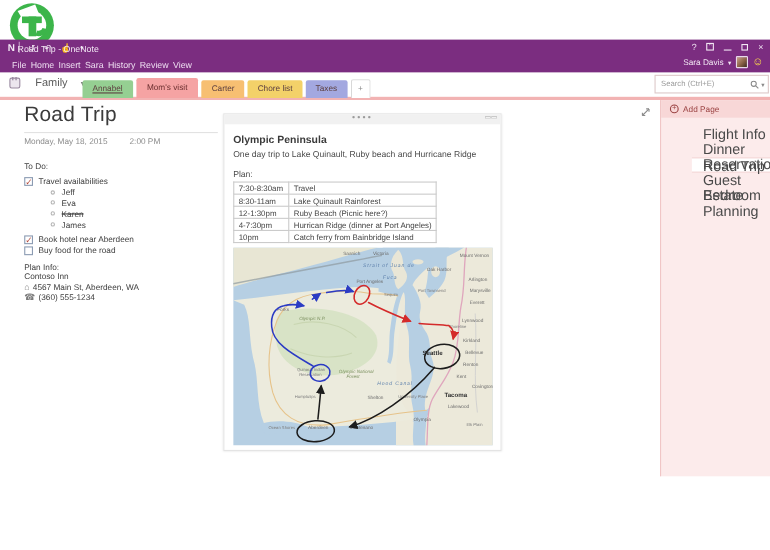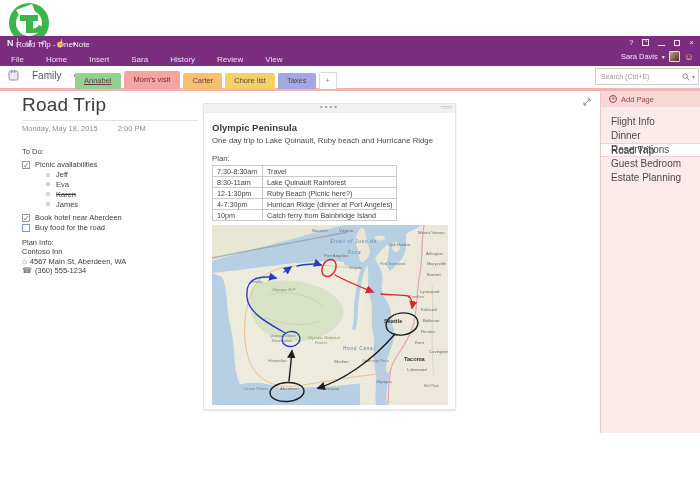--- a/index.html
+++ b/index.html
@@ -16,21 +16,21 @@
   .qat span { cursor:default; }
   .qat .appn { font-weight:bold; font-size:9px; border-right:1px solid rgba(255,255,255,.55); padding-right:3px; }
   .win-title { position:absolute; left:16px; right:0; top:4px; text-align:left; font-size:8px; color:#f2e7f3; }
   .win-controls { position:absolute; right:6px; top:2px; display:flex; gap:9px; color:#f2e7f3; font-size:8px; align-items:center; }
   .win-controls .minbar { display:inline-block; width:7px; height:7px; border-bottom:1px solid #f2e7f3; }
   .win-controls .restore { display:inline-block; width:6px; height:6px; border:1px solid #f2e7f3; }
   .win-controls .ribopt { display:inline-block; width:7px; height:7px; border:1px solid #f2e7f3; font-size:5px; line-height:5px; text-align:center; }
   .account { position:absolute; right:6px; top:15px; display:flex; gap:4px; align-items:center; color:#f2e7f3; font-size:7.5px; }
   .avatar { width:11px; height:11px; border-radius:1px; background:linear-gradient(135deg,#c9a28a 0%,#8a6248 55%,#3c2b20 100%); border:1px solid #e8d8ea; }
   .smiley { color:#f5d04c; font-size:10px; }
-  .menu-row { position:absolute; left:9px; bottom:1px; display:flex; gap:18px; font-size:8px; color:#eeddf0; }
+  .menu-row { position:absolute; left:9px; bottom:1px; display:flex; font-size:8px; color:#eeddf0; }
   .menu-row .menu-item { padding:1px 2px; cursor:default; }
 
   
   .tabsrow { position:absolute; left:0; top:66px; width:700px; height:25px; background:#fff; border-bottom:3px solid #f2b3b3; }
   .nbgroup { position:absolute; left:8px; top:4px; display:flex; align-items:center; gap:12px; color:#5a5a5a; font-size:10px; }
   .nbgroup .caret { font-size:7px; color:#7a7a7a; }
   .tabs { position:absolute; left:75px; top:5px; display:flex; gap:3px; align-items:flex-end; }
   .tab { font-size:7.5px; color:#5d4040; padding:3px 9px 4px; border-radius:2px 2px 0 0; cursor:default; white-space:nowrap; }
   .tab.active { padding:4px 10px 5px; color:#6b2f2f; }
   .tab.add { background:#fff; border:1px solid #d8d8d8; border-bottom:none; color:#8a8a8a; padding:3px 6px 4px; }
@@ -40,21 +40,21 @@
   .searchbox .caret { font-size:6px; color:#8a8a8a; margin-left:2px; }
 
   
   .main { position:absolute; left:0; top:91px; width:700px; height:342px; background:#fff; }
 
   
   .sidebar { position:absolute; left:600px; top:0; width:100px; height:342px; background:#fcebeb; border-left:1px solid #f0c6c6; }
   .addpage { height:16px; background:#f8d7d7; color:#9b4343; font-size:7.5px; display:flex; align-items:center; gap:4px; padding-left:8px; }
   .addpage .plus { width:8px; height:8px; border:1px solid #9b4343; border-radius:50%; font-size:7px; line-height:6px; text-align:center; }
   .pages { margin-top:8px; }
-  .page-item { height:14px; line-height:14px; font-size:10px; color:#4a4a4a; padding-left:10px; cursor:default; }
+  .page-item { height:14px; line-height:14px; font-size:13px; color:#4a4a4a; padding-left:10px; cursor:default;margin-left:28px; }
   .page-item.selected { background:#fff; border-top:1px solid #f2d2d2; border-bottom:1px solid #f2d2d2; }
 
   
   .content { position:absolute; left:0; top:0; width:600px; height:342px; }
   .expand-ic { position:absolute; left:582px; top:6px; width:10px; height:10px; }
   .page-title { position:absolute; left:22px; top:3px; font-size:19px; color:#3b3b3b; font-weight:400; letter-spacing:.2px; }
   .title-line { position:absolute; left:22px; top:29px; width:176px; height:1px; background:#e2e2e2; }
   .date-row { position:absolute; left:22px; top:33px; font-size:7.5px; color:#8c8c8c; }
   .date-row .time { margin-left:20px; }
 
@@ -174,21 +174,21 @@
       <div class="title-line"></div>
       <div class="date-row">
         <span>Monday, May 18, 2015</span><span class="time">2:00 PM</span>
       </div>
 
       <div class="todo">
         <div class="heading">To Do:</div>
         <div id="todo-list">
             <div class="trow">
               <span class="cb">✓</span>
-              <span>Picnic availabilities</span>
+              <span>Travel availabilities</span>
             </div>
             <div class="trow">
               <span class="bullet"></span>
               <span>Jeff</span>
             </div>
             <div class="trow">
               <span class="bullet"></span>
               <span>Eva</span>
             </div>
             <div class="trow">

